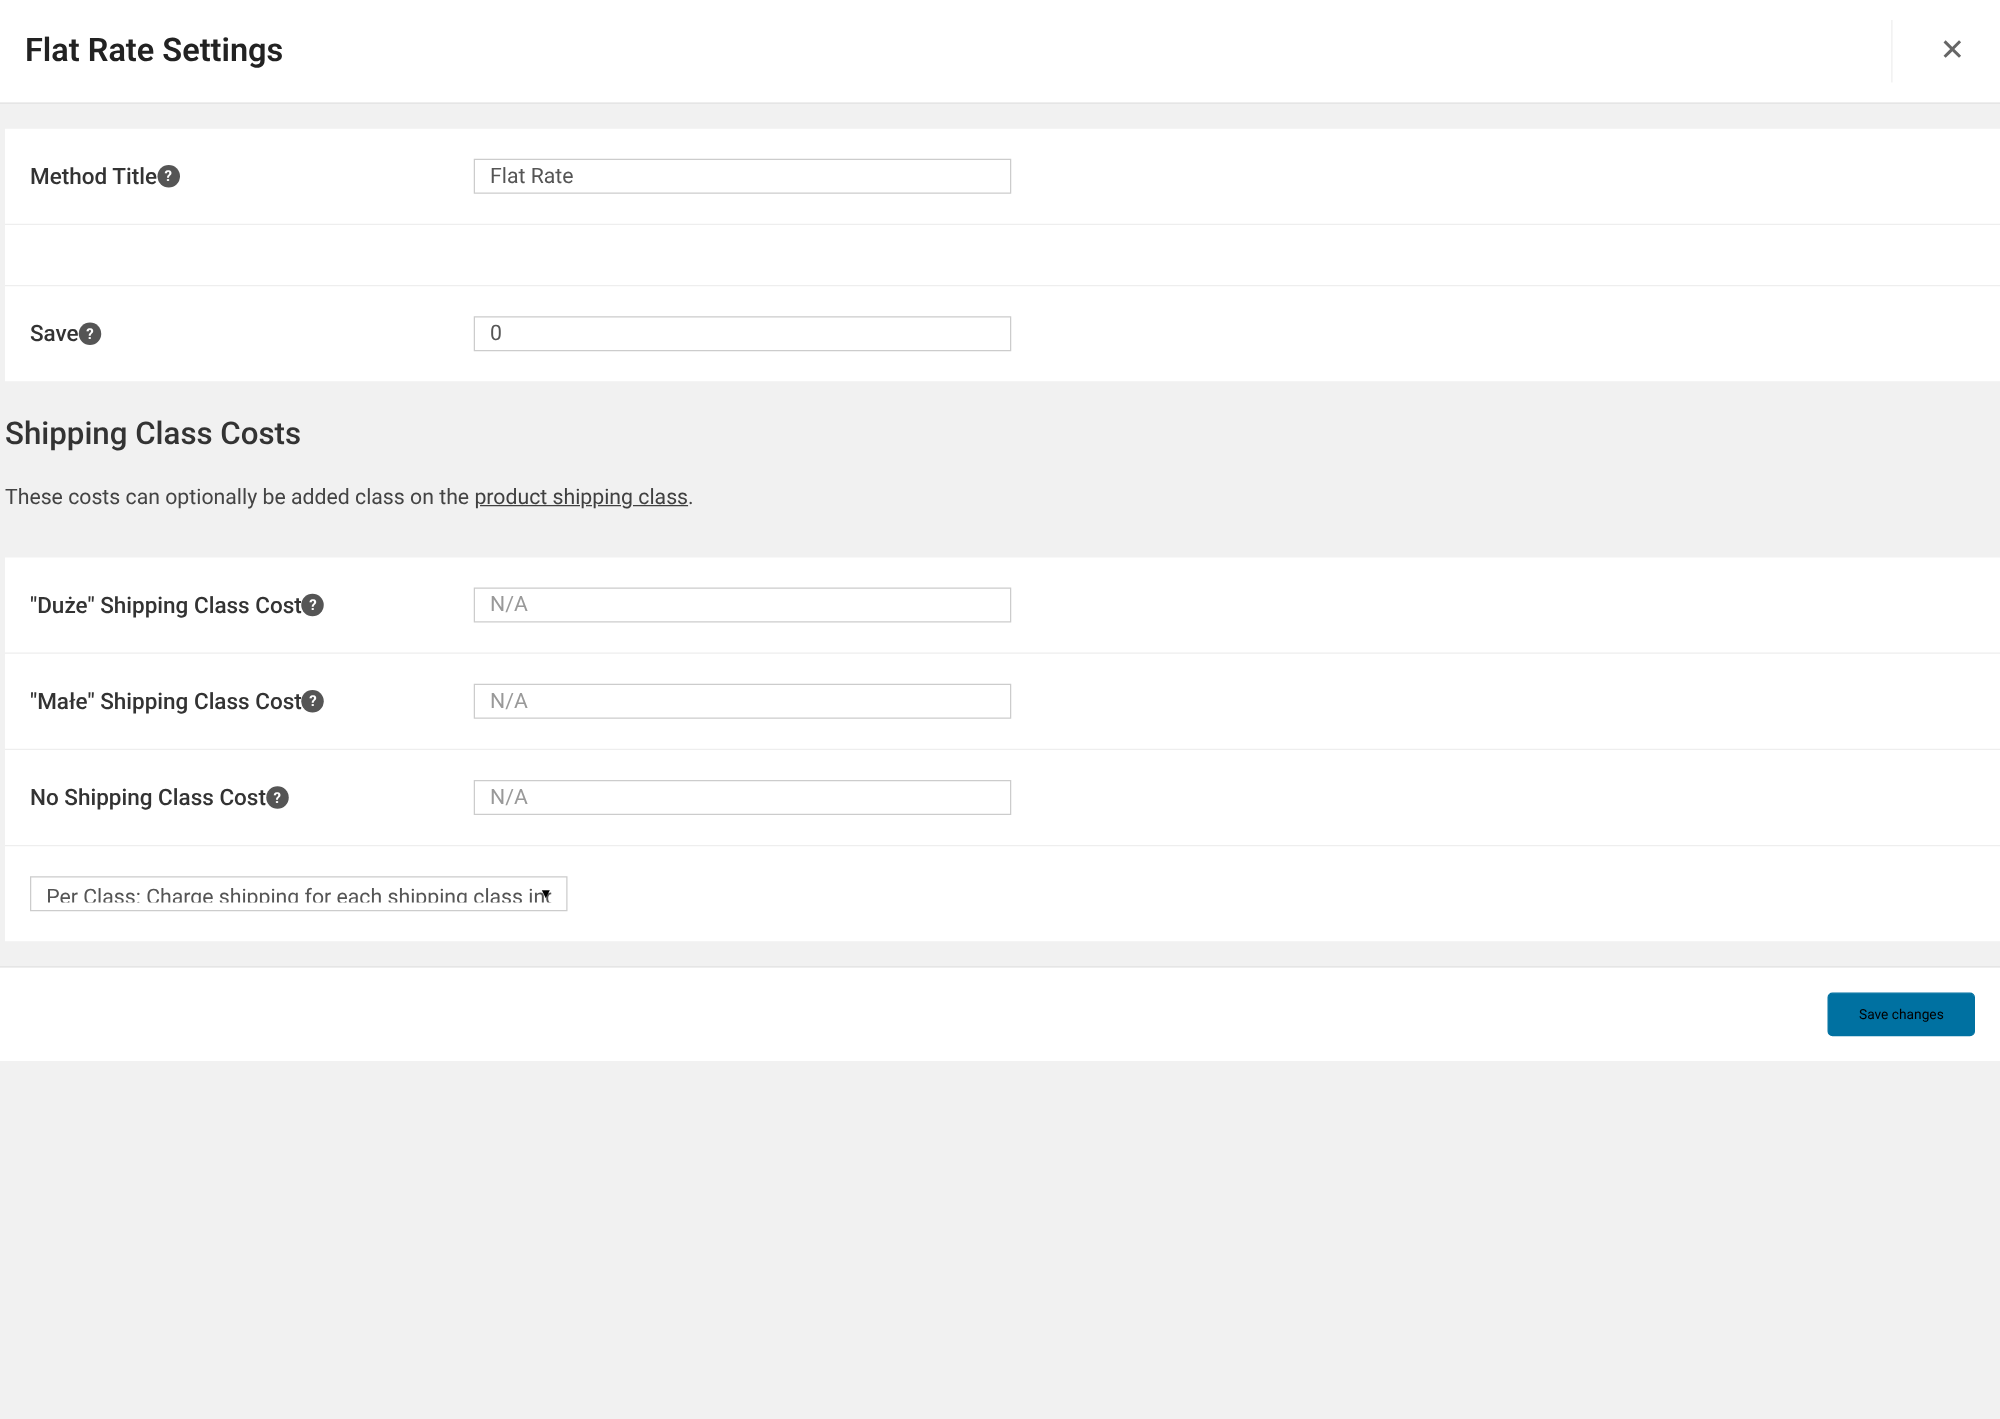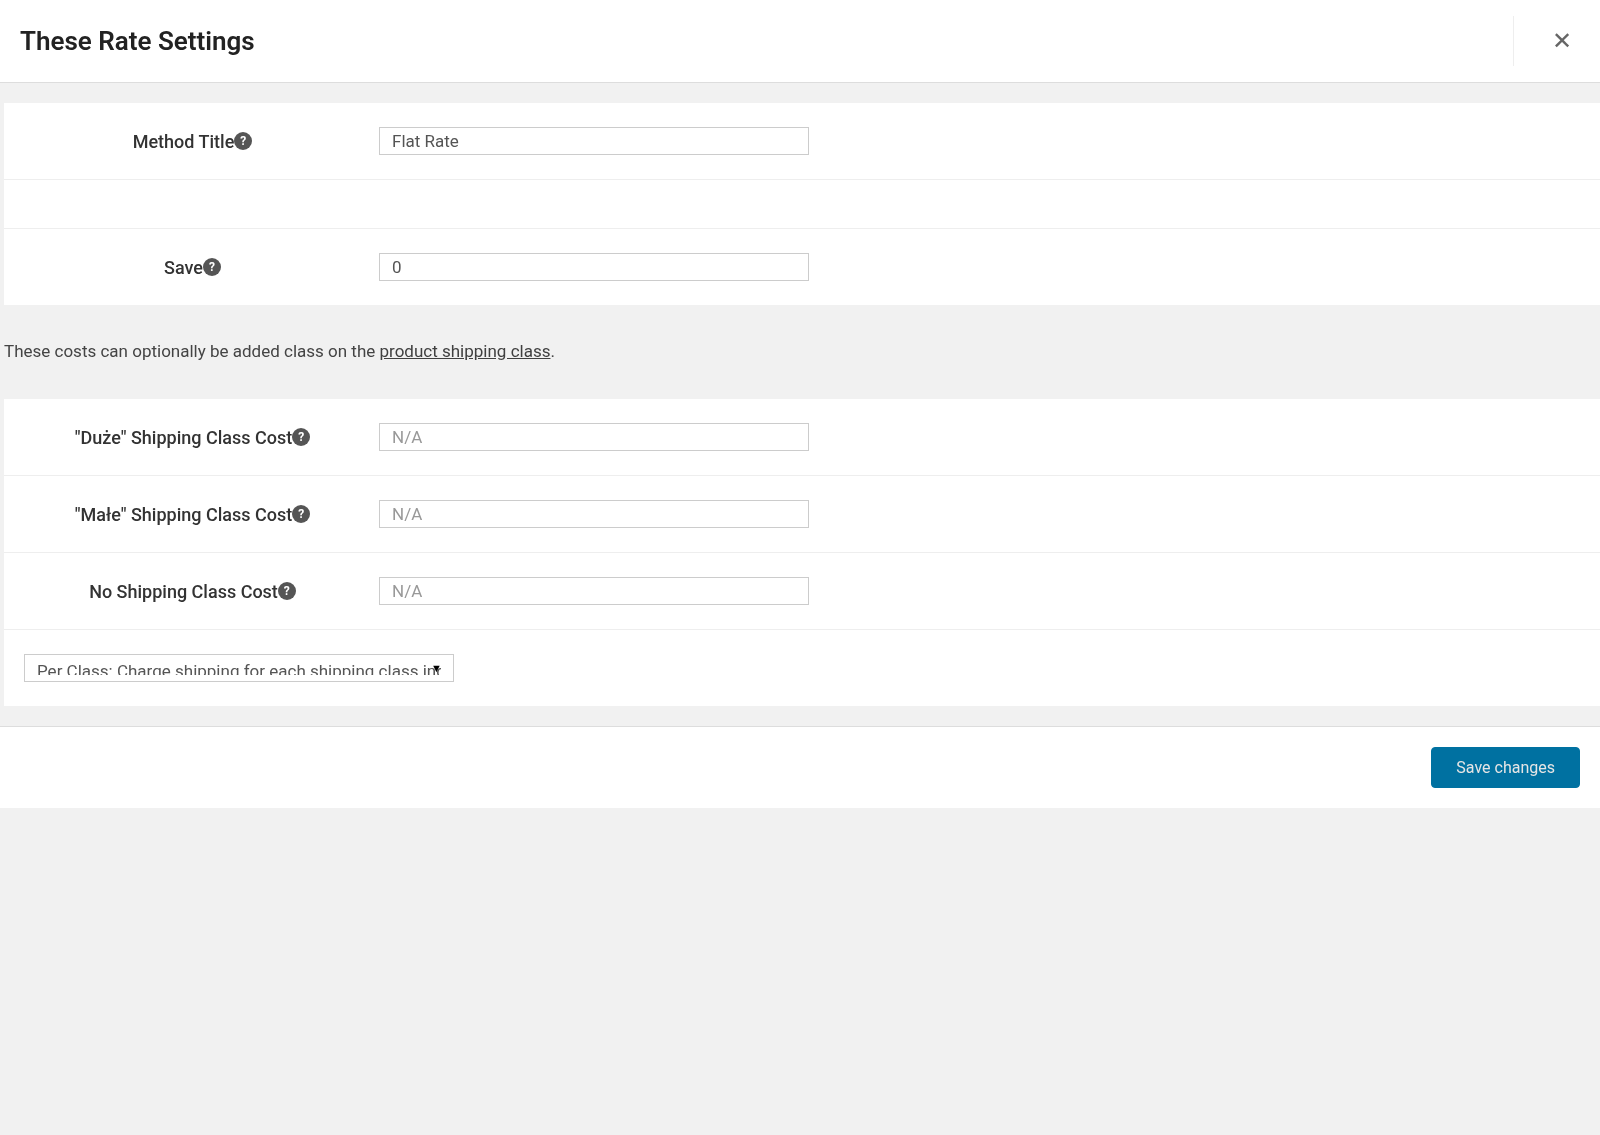--- a/index.html
+++ b/index.html
@@ -53,21 +53,21 @@
     border-bottom: none;
   }
   .form-label {
     width: 355px;
     flex-shrink: 0;
     font-size: 18px;
     color: #333;
     font-weight: 500;
     display: flex;
     align-items: center;
-    justify-content: center;
+    justify-content: flex-start;
     padding-right: 18px;
   }
   .help-tip {
     display: inline-block;
     width: 18px;
     height: 18px;
     background: #555;
     color: #fff;
     border-radius: 50%;
     text-align: center;
@@ -125,39 +125,39 @@
   .footer {
     background: #fff;
     border-top: 1px solid #ddd;
     padding: 20px;
     display: flex;
     justify-content: flex-end;
     margin-top: 20px;
   }
   .save-btn {
     background: #0071a1;
-    color: #e5e5e5;
+    color: #000000;
     border: 1px solid #0071a1;
     padding: 10px 24px;
-    font-size: 16px;
+    font-size: 11px;
     border-radius: 4px;
     cursor: pointer;
     font-family: inherit;
     margin-left: 16px;
   }
   .content {
     padding-bottom: 0;
   }
   .label-text { }
 </style>
 </head>
 <body>
 
 <div class="header">
-  <h1>These Rate Settings</h1>
+  <h1>Flat Rate Settings</h1>
   <div class="close-area">
     <button class="close-btn">✕</button>
   </div>
 </div>
 
 <div class="content">
 
   <div class="form-table">
 
     <div class="form-row">
@@ -174,20 +174,21 @@
     <div class="form-row">
       <div class="form-label">
         <span class="label-text">Save</span>
         <span class="help-tip">?</span>
       </div>
       <input type="text" class="input-text" value="0" style="">
     </div>
 
   </div>
 
+  <h2 class="section-heading">Shipping Class Costs</h2>
   <p class="section-desc">
     <span>These costs can optionally be added class on the </span><a href="#">product shipping class</a><span>.</span>
   </p>
 
   <div class="form-table">
 
     <div class="form-row">
       <div class="form-label">
         <span class="label-text">"Duże" Shipping Class Cost</span>
         <span class="help-tip">?</span>

